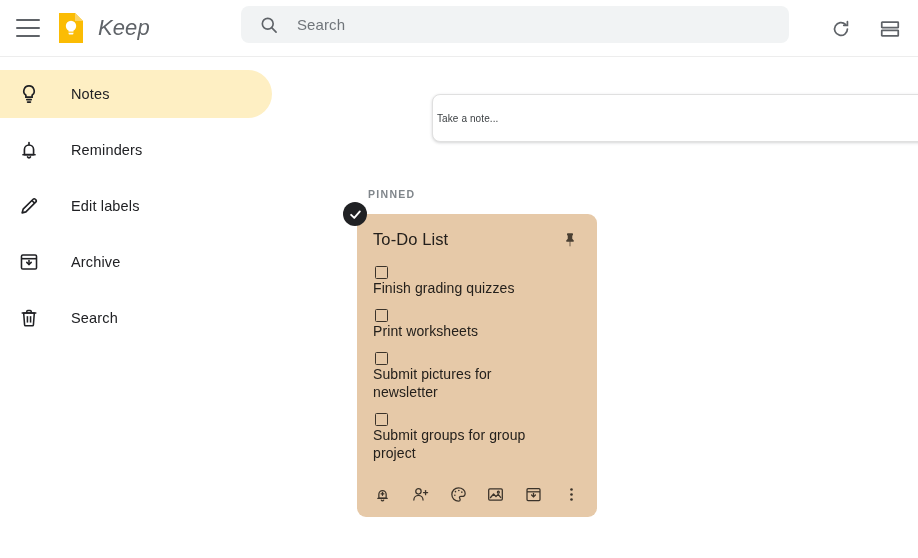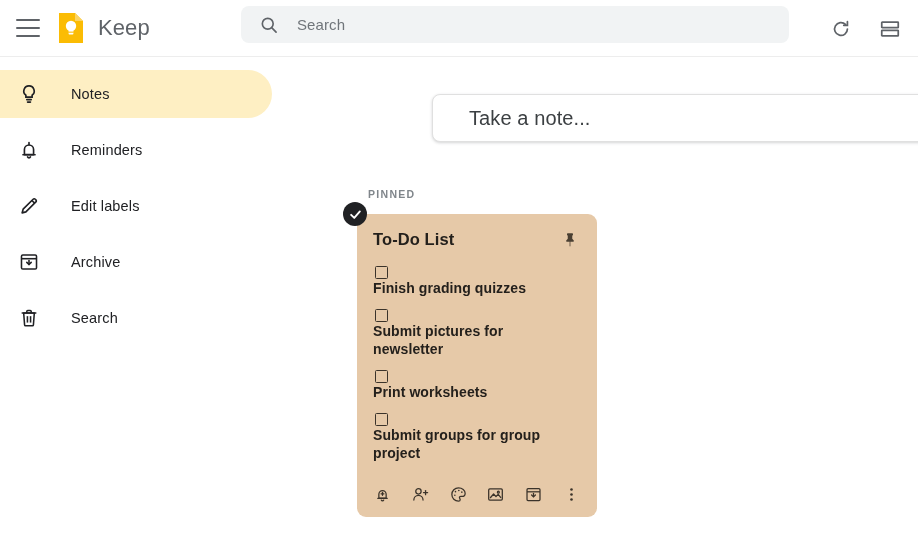--- a/index.html
+++ b/index.html
@@ -33,21 +33,21 @@
     display: flex; flex-direction: column; justify-content: space-between;
     cursor: pointer;
   }
   .hamburger span { display: block; height: 2px; width: 24px; background: #5f6368; border-radius: 1px; }
 
   .logo-wrap { width: 34px; height: 34px; position: relative; cursor: pointer; }
   .keep-logo { width: 34px; height: 34px; display: block; }
 
   .brand {
     font-size: 22px; color: #5f6368; letter-spacing: 0.1px;
-    margin-left: 10px; font-weight: 400;
+    margin-left: 10px; font-weight: 400; font-style: italic;
   }
 
   #search-box {
     position: absolute; left: 241px; top: 6px;
     width: 548px; height: 37px;
     background: #f1f3f4;
     border-radius: 8px;
     display: flex; align-items: center;
     cursor: text;
   }
@@ -107,38 +107,37 @@
     position: absolute; left: 142px; top: 36px;
     width: 560px; height: 48px;
     background: #ffffff;
     border: 1px solid #e0e0e0;
     border-radius: 8px;
     box-shadow: 0 1px 3px rgba(60,64,67,0.22);
     display: flex; align-items: center;
     cursor: text;
   }
   #take-note-placeholder {
-    margin-left: 36px;
-    font-size: 20px; color: #3c4043; letter-spacing: 0.1px;
+    margin-left: 4px;
+    font-size: 10px; color: #3c4043; letter-spacing: 0.1px;
   }
 
   #pinned-label {
     position: absolute; left: 78px; top: 130px;
     font-size: 10.5px; font-weight: bold; color: #80868b;
     letter-spacing: 1.3px;
   }
 
   
   #note-card {
     position: absolute; left: 67px; top: 156px;
     width: 240px;
     background: #e6c9a8;
     border-radius: 9px;
     padding: 16px 16px 0 16px;
-    font-weight: bold;
   }
   #note-select-badge {
     position: absolute; left: -14px; top: -12px;
     width: 24px; height: 24px;
     border-radius: 50%;
     background: #202124;
     display: flex; align-items: center; justify-content: center;
     cursor: pointer;
   }
   #note-header {
@@ -320,25 +319,25 @@
         </div>
       </div>
 
       <div id="note-items">
         <div class="check-item">
           <span class="check-box"></span>
           <span class="check-text">Finish grading quizzes</span>
         </div>
         <div class="check-item">
           <span class="check-box"></span>
-          <span class="check-text">Submit pictures for newsletter</span>
+          <span class="check-text">Print worksheets</span>
         </div>
         <div class="check-item">
           <span class="check-box"></span>
-          <span class="check-text">Print worksheets</span>
+          <span class="check-text">Submit pictures for newsletter</span>
         </div>
         <div class="check-item">
           <span class="check-box"></span>
           <span class="check-text">Submit groups for group project</span>
         </div>
       </div>
 
       <div id="note-toolbar">
 
         <span class="tool-btn">

